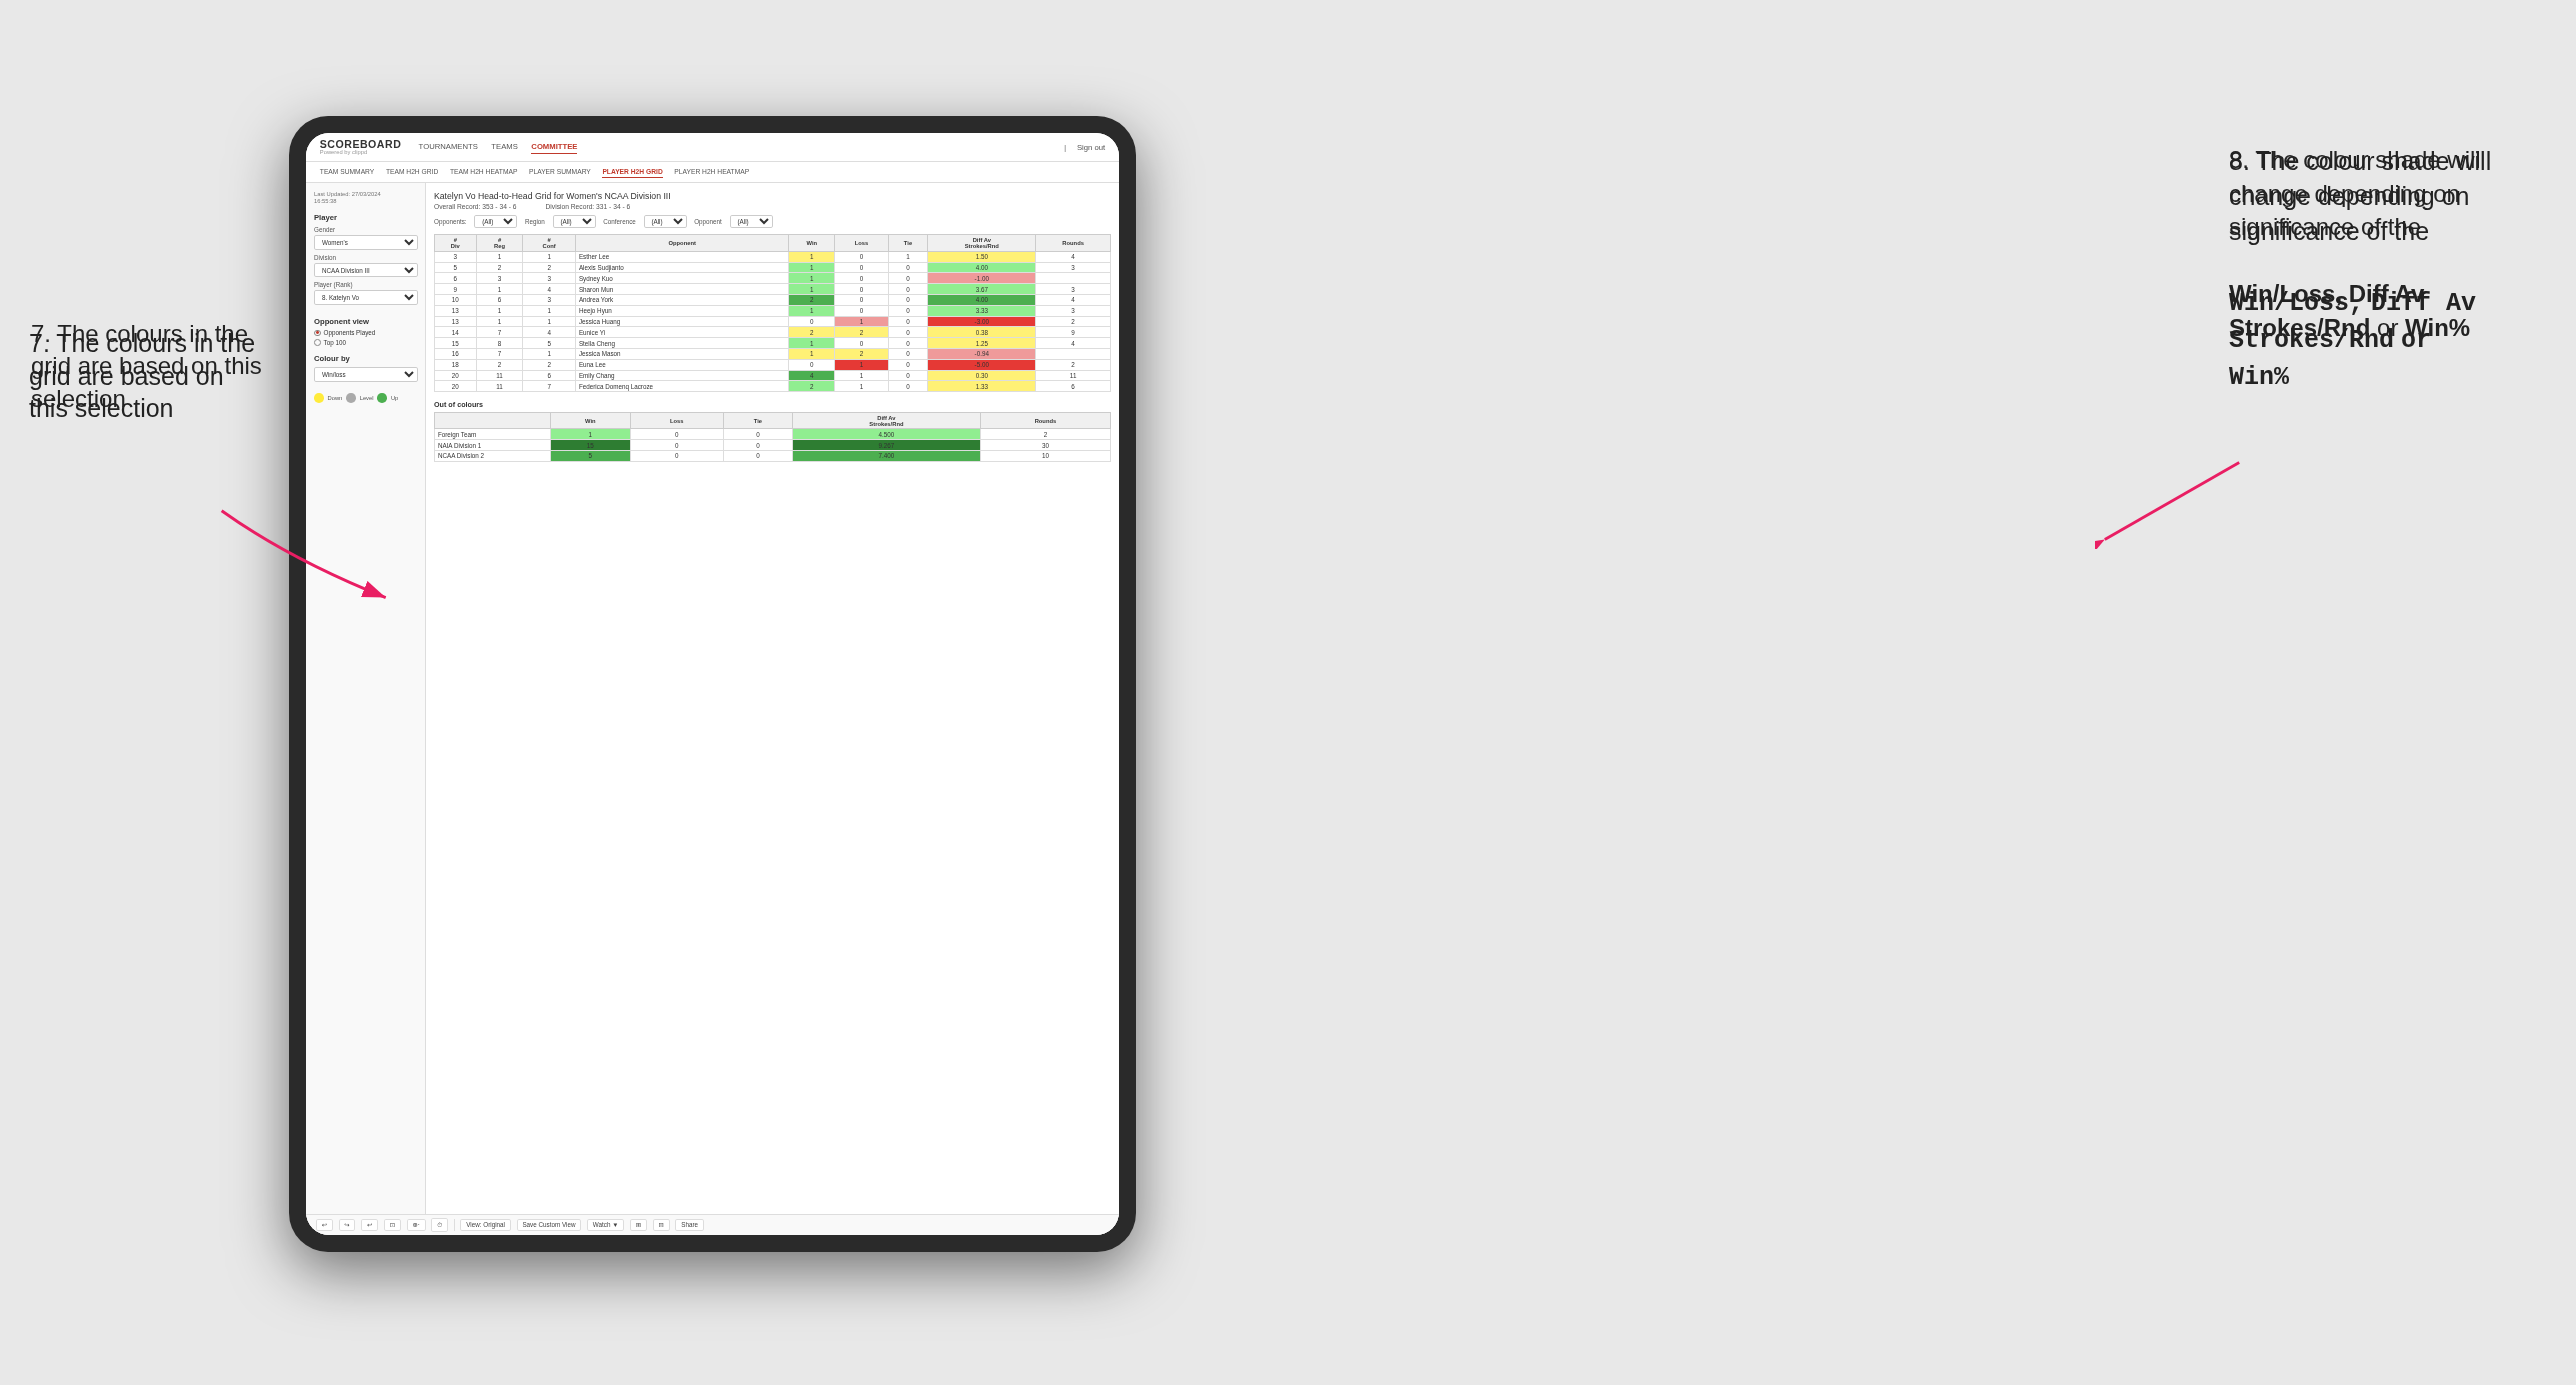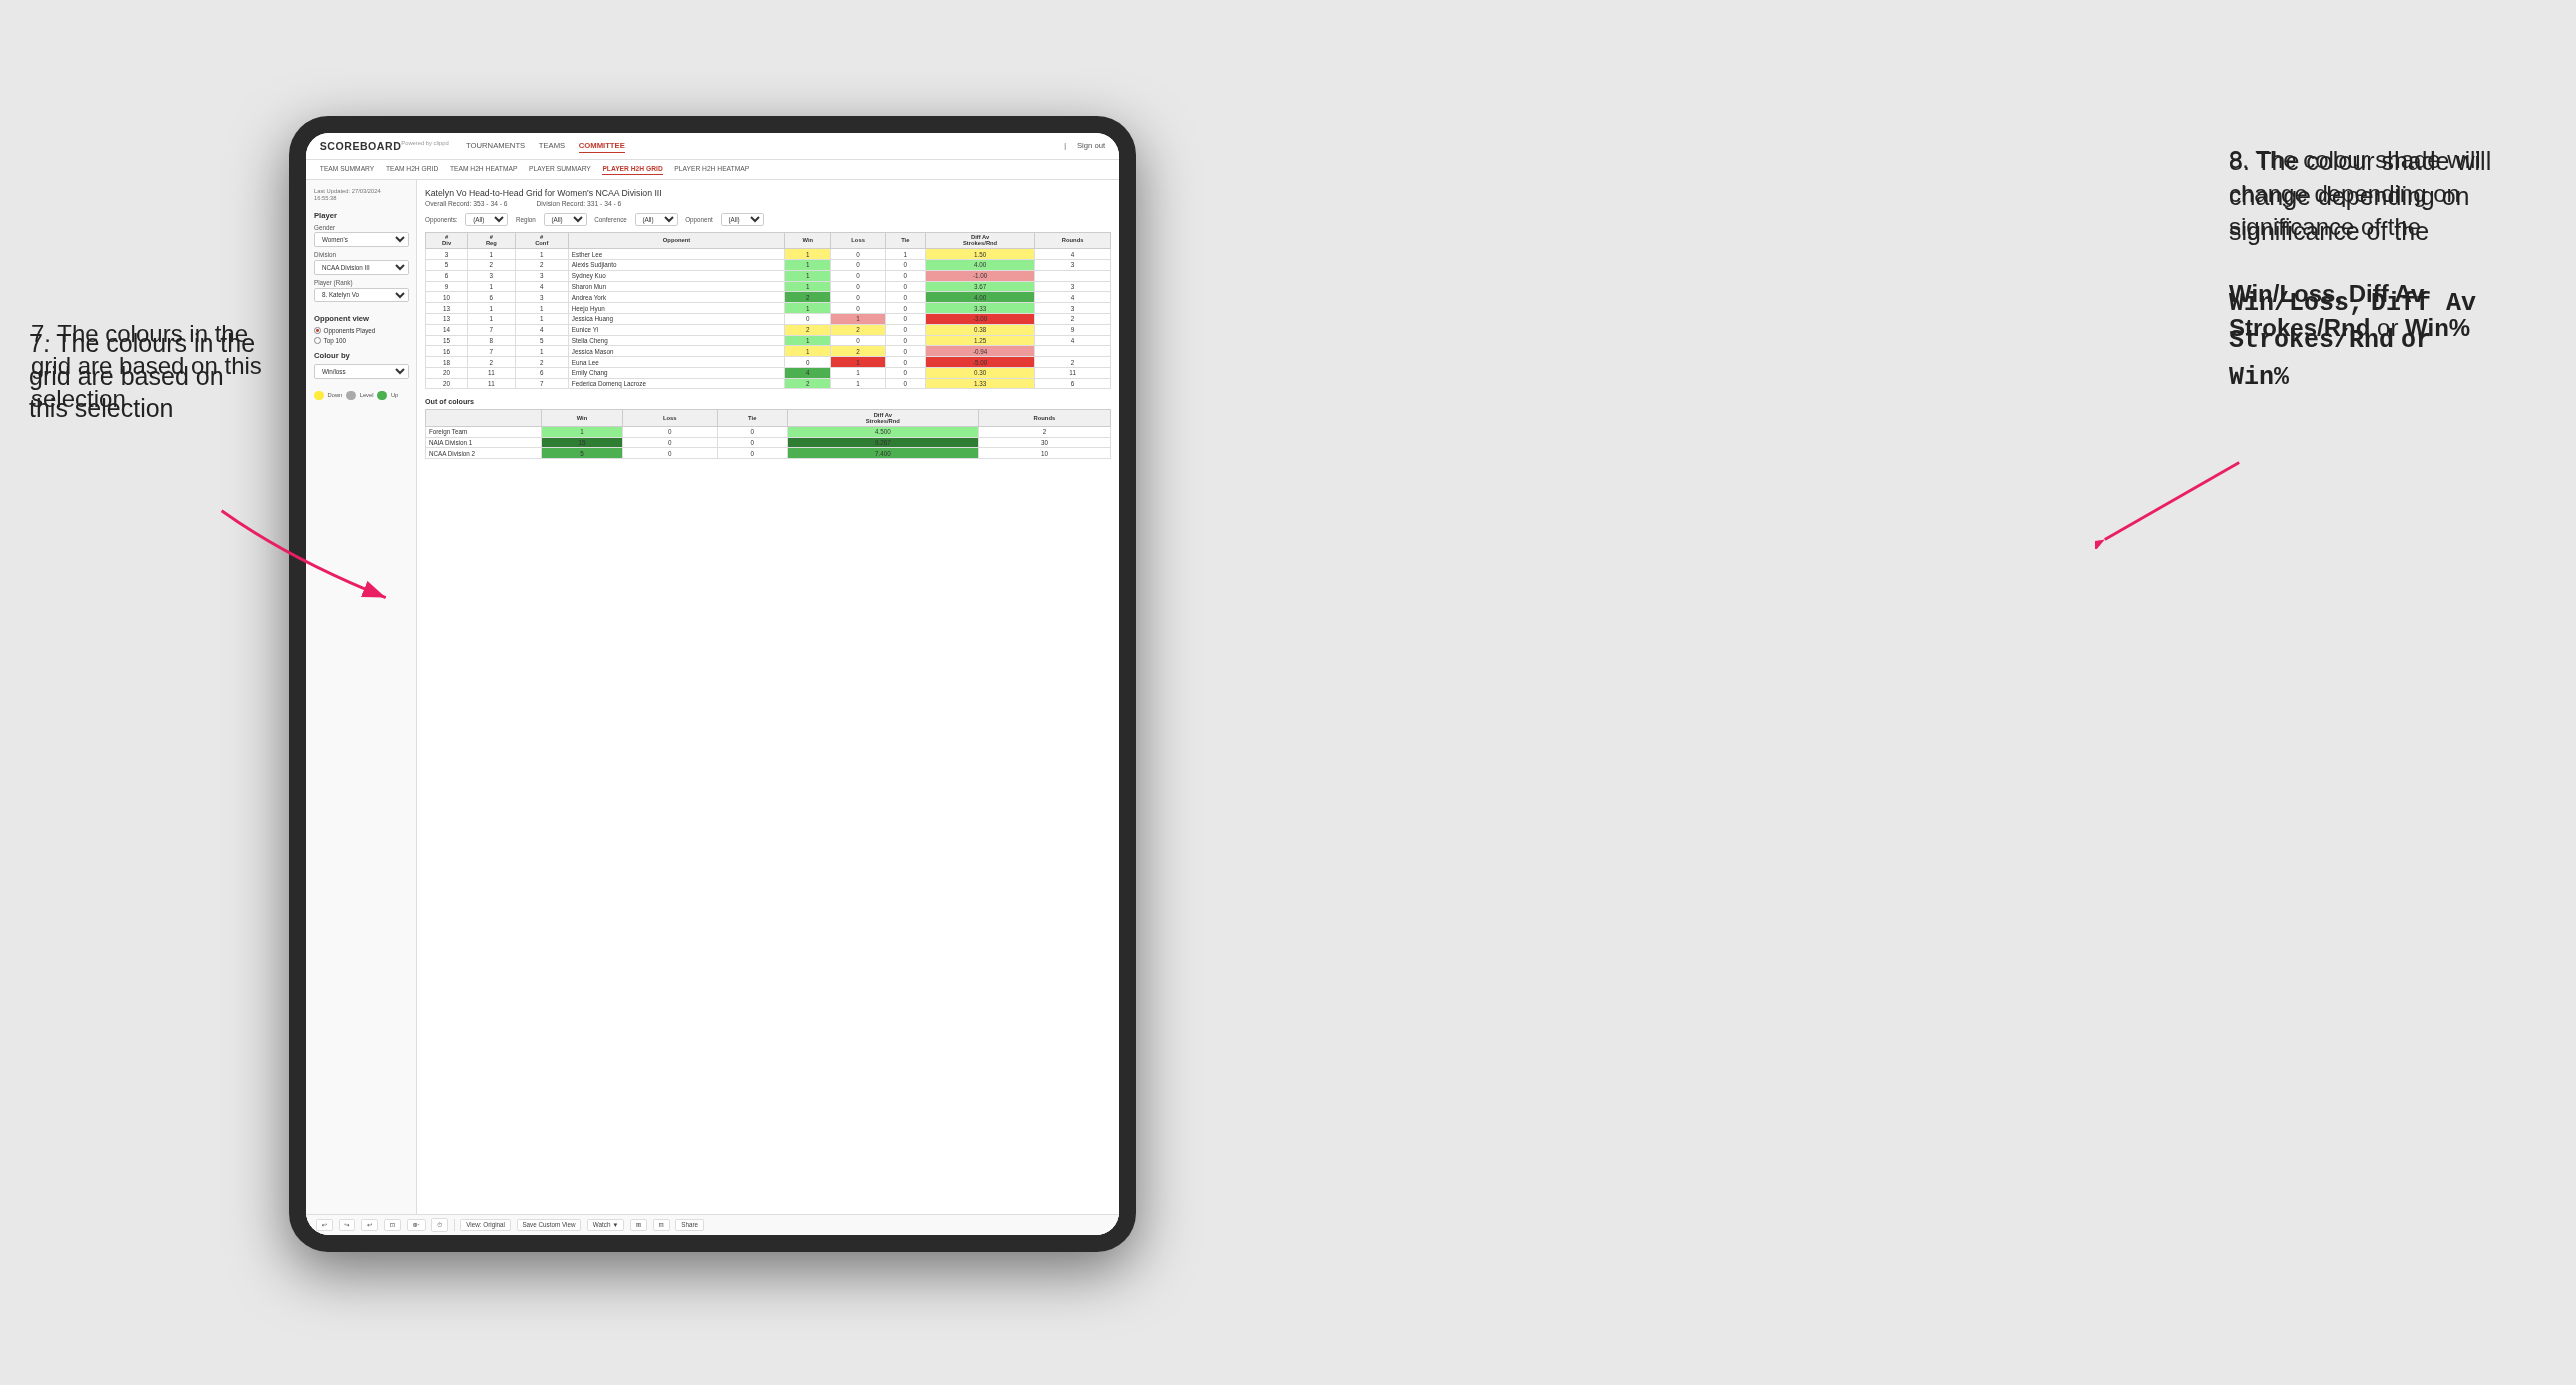--- a/index.html
+++ b/index.html
@@ -40,20 +40,21 @@
       background: #fff;
       border-bottom: 1px solid #ddd;
       padding: 5.8px 13.5px;
       display: flex;
       align-items: center;
       gap: 17.3px;
     }
 
     .logo-area {
       display: flex;
+      flex-direction: column;
       line-height: 1;
       min-width: 67px;
     }
 
     .logo-text {
       font-size: 10.6px;
       font-weight: 900;
       color: #333;
       letter-spacing: 0.5px;
     }
@@ -124,21 +125,21 @@
 
     
     .main-panel {
       display: flex;
       flex: 1;
       gap: 0;
     }
 
     
     .left-sidebar {
-      width: 111px;
+      width: 120px;
       background: #f9f9f9;
       border-right: 1px solid #ddd;
       padding: 7.7px;
       font-size: 6.7px;
       flex-shrink: 0;
     }
 
     .sidebar-last-updated {
       font-size: 5.8px;
       color: #777;

